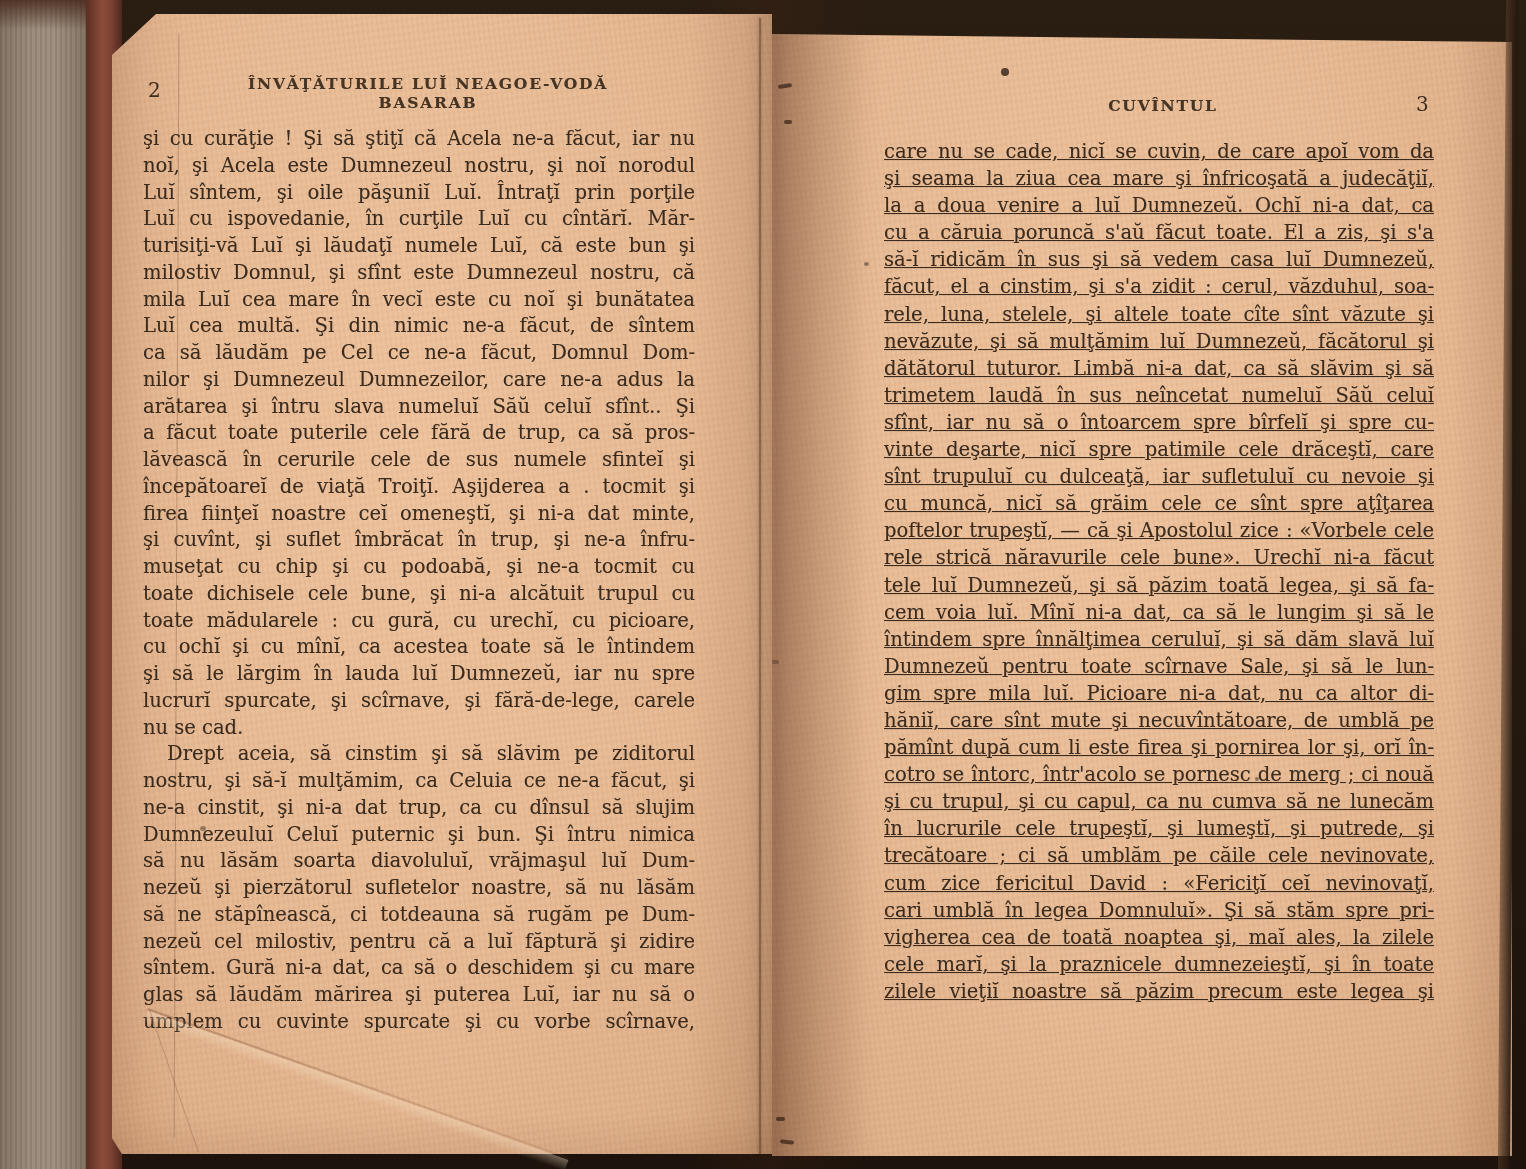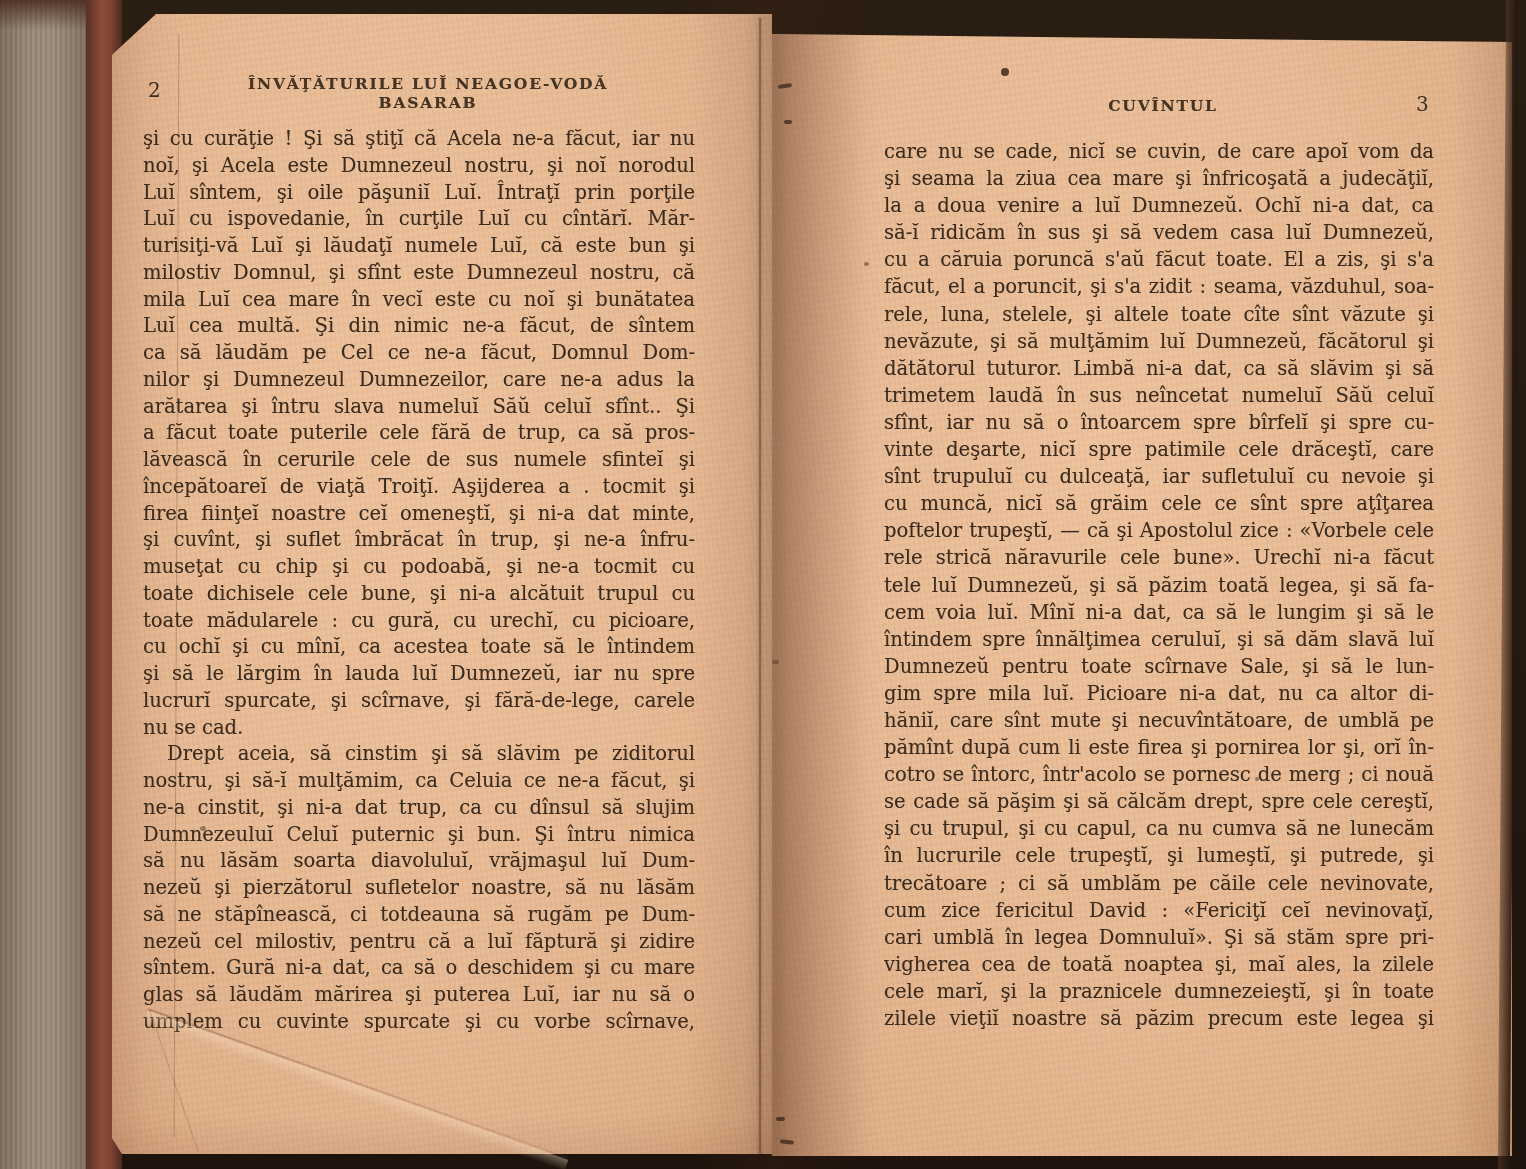--- a/index.html
+++ b/index.html
@@ -102,21 +102,21 @@
   }
   .page.left  .pgnum   { left:36px;  top:64px; }
   .page.left  .runhead { left:96px;  top:60px; width:440px;text-align:center; }
   .page.right .runhead { left:238px; top:62px; width:306px; }
   .page.right .pgnum   { left:644px; top:58px; }
 
   
   .text-block { position:absolute; font-size:19.5px; color:#3a2b1e;
                 text-shadow:.3px .3px 0 rgba(58,43,30,.30); }
   .page.left  .text-block { left:31px;  top:112px; width:552px; line-height:26.75px; }
-  .page.right .text-block { left:112px; top:104px; width:550px; line-height:27.1px; }
+  .page.right .text-block { left:112px; top:104px; width:550px; line-height:27.1px;text-decoration:underline; }
   .line { text-align:justify; overflow:hidden; }
   .page.left  .line { height:26.75px; }
   .page.right .line { height:27.1px; }
   .line:not(.no-just)::after { content:""; display:inline-block; width:100%; height:0; }
   .line.indent { text-indent:24px; }
 </style>
 </head>
 <body>
 
 <div class="scene">
@@ -168,42 +168,41 @@
   </div>
 
   <div class="page right">
     <div class="edge-shade"></div>
     <div class="runhead">CUVÎNTUL</div>
     <div class="pgnum">3</div>
     <div class="text-block">
         <div class="line">care nu se cade, nicĭ se cuvin, de care apoĭ vom da</div>
         <div class="line">şi seama la ziua cea mare şi înfricoşată a judecăţiĭ,</div>
         <div class="line">la a doua venire a luĭ Dumnezeŭ. Ochĭ ni-a dat, ca</div>
+        <div class="line">cu a căruia poruncă s'aŭ făcut toate. El a zis, şi s'a</div>
         <div class="line">să-ĭ ridicăm în sus şi să vedem casa luĭ Dumnezeŭ,</div>
-        <div class="line">cu a căruia poruncă s'aŭ făcut toate. El a zis, şi s'a</div>
-        <div class="line">făcut, el a poruncit, şi s'a zidit : seama, văzduhul, soa-</div>
+        <div class="line">făcut, el a cinstim, şi s'a zidit : cerul, văzduhul, soa-</div>
         <div class="line">rele, luna, stelele, şi altele toate cîte sînt văzute şi</div>
         <div class="line">nevăzute, şi să mulţămim luĭ Dumnezeŭ, făcătorul şi</div>
         <div class="line">dătătorul tuturor. Limbă ni-a dat, ca să slăvim şi să</div>
         <div class="line">trimetem laudă în sus neîncetat numeluĭ Săŭ celuĭ</div>
         <div class="line">sfînt, iar nu să o întoarcem spre bîrfelĭ şi spre cu-</div>
         <div class="line">vinte deşarte, nicĭ spre patimile cele drăceştĭ, care</div>
         <div class="line">sînt trupuluĭ cu dulceaţă, iar sufletuluĭ cu nevoie şi</div>
         <div class="line">cu muncă, nicĭ să grăim cele ce sînt spre aţîţarea</div>
         <div class="line">poftelor trupeştĭ, — că şi Apostolul zice : «Vorbele cele</div>
         <div class="line">rele strică năravurile cele bune». Urechĭ ni-a făcut</div>
         <div class="line">tele luĭ Dumnezeŭ, şi să păzim toată legea, şi să fa-</div>
         <div class="line">cem voia luĭ. Mînĭ ni-a dat, ca să le lungim şi să le</div>
         <div class="line">întindem spre înnălţimea ceruluĭ, şi să dăm slavă luĭ</div>
         <div class="line">Dumnezeŭ pentru toate scîrnave Sale, şi să le lun-</div>
         <div class="line">gim spre mila luĭ. Picioare ni-a dat, nu ca altor di-</div>
         <div class="line">hăniĭ, care sînt mute şi necuvîntătoare, de umblă pe</div>
         <div class="line">pămînt după cum li este firea şi pornirea lor şi, orĭ în-</div>
         <div class="line">cotro se întorc, într'acolo se pornesc de merg ; ci nouă</div>
-        <div class="line">se cade să păşim şi să călcăm drept, spre cele cereştĭ,</div>
         <div class="line">şi cu trupul, şi cu capul, ca nu cumva să ne lunecăm</div>
         <div class="line">în lucrurile cele trupeştĭ, şi lumeştĭ, şi putrede, şi</div>
         <div class="line">trecătoare ; ci să umblăm pe căile cele nevinovate,</div>
         <div class="line">cum zice fericitul David : «Fericiţĭ ceĭ nevinovaţĭ,</div>
         <div class="line">cari umblă în legea Domnuluĭ». Şi să stăm spre pri-</div>
         <div class="line">vigherea cea de toată noaptea şi, maĭ ales, la zilele</div>
         <div class="line">cele marĭ, şi la praznicele dumnezeieştĭ, şi în toate</div>
         <div class="line">zilele vieţiĭ noastre să păzim precum este legea şi</div>
       </div>
   </div>

